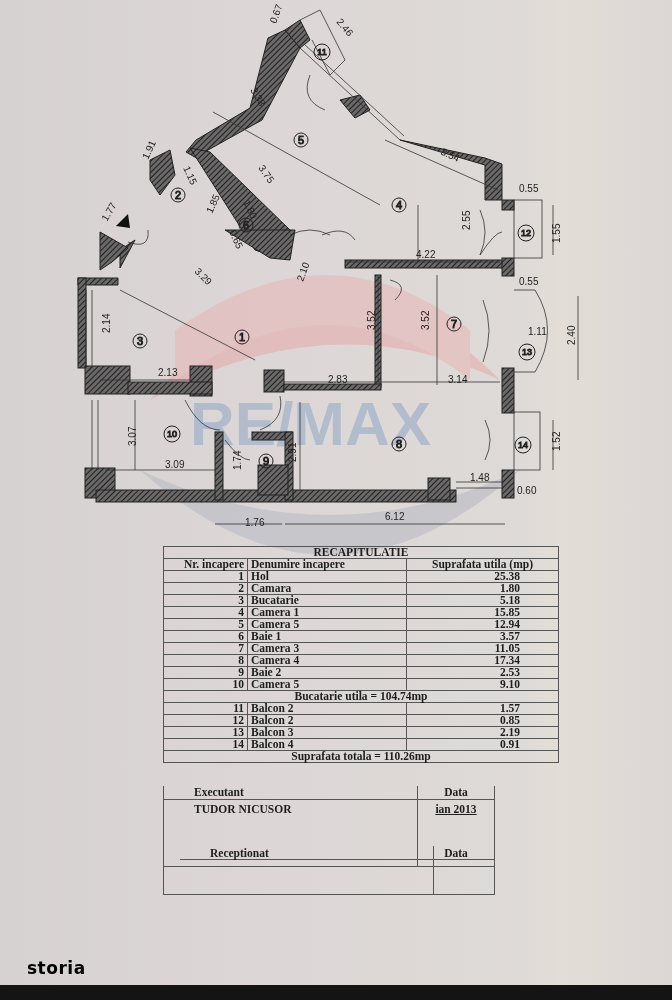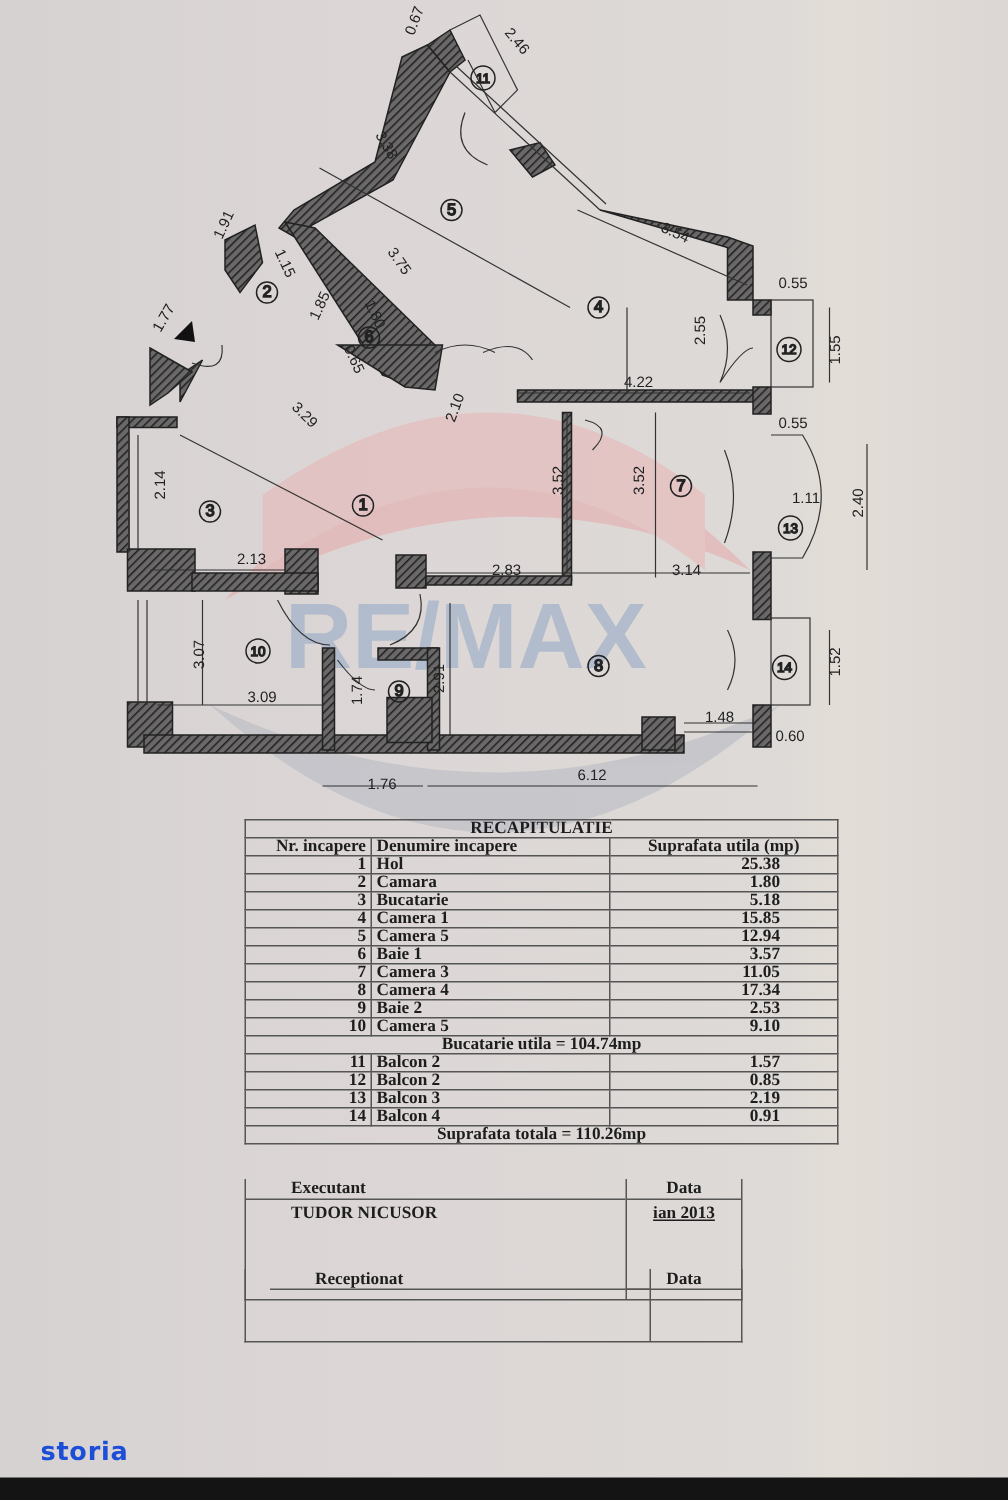--- a/index.html
+++ b/index.html
@@ -10,21 +10,21 @@
   .dim{font-family:"Liberation Sans",sans-serif;font-size:10px;fill:#222;}
   .rnum{font-family:"Liberation Sans",sans-serif;font-size:11px;fill:#222;text-anchor:middle;dominant-baseline:central;}
   .wall{fill:url(#hatch);stroke:#222;stroke-width:1;}
   .thin{stroke:#333;stroke-width:0.8;fill:none;}
   table.recap{position:absolute;left:163px;top:546px;width:396px;border-collapse:collapse;font-size:11.5px;font-weight:bold;color:#1d1d1d;line-height:11px;}
   table.recap td{border:1px solid #555;padding:0 3px;height:11px;}
   .c1{text-align:right;width:77px;}
   .c3{text-align:right;padding-right:38px !important;width:110px;margin-left:34px;}
   .center{text-align:center;}
   .foot{position:absolute;left:163px;width:330px;border:1px solid #555;border-top:none;font-size:11.5px;font-weight:bold;color:#1d1d1d;}
-  .logo{position:absolute;left:27px;top:958px;font-family:"DejaVu Sans",sans-serif;font-weight:bold;font-size:17px;color:#1d4ed8;letter-spacing:0.5px;}
+  .logo{position:absolute;left:27px;top:958px;font-family:"DejaVu Sans",sans-serif;font-weight:bold;font-size:17px;color:#000000;letter-spacing:0.5px;}
 </style>
 </head>
 <body>
 
 <div class="paper"></div>
 
 <svg class="plan" width="672" height="560" viewBox="0 0 672 560">
   <defs>
     <pattern id="hatch" width="4" height="4" patternUnits="userSpaceOnUse" patternTransform="rotate(45)">
       <rect width="4" height="4" fill="#6a6868"></rect>

